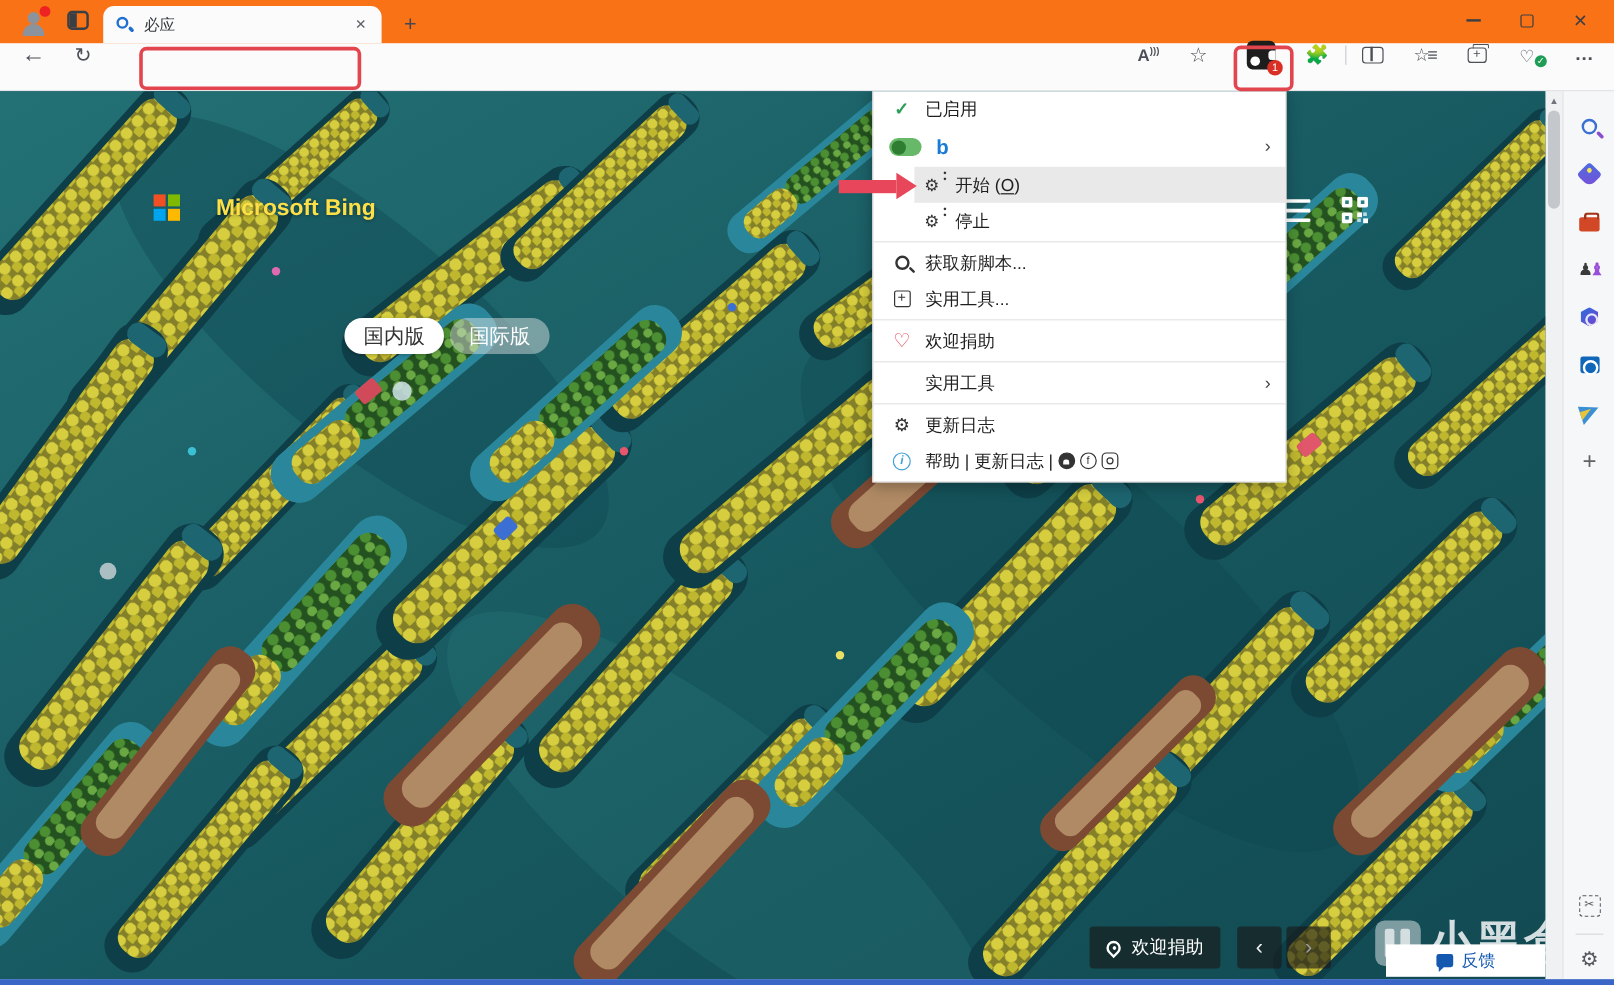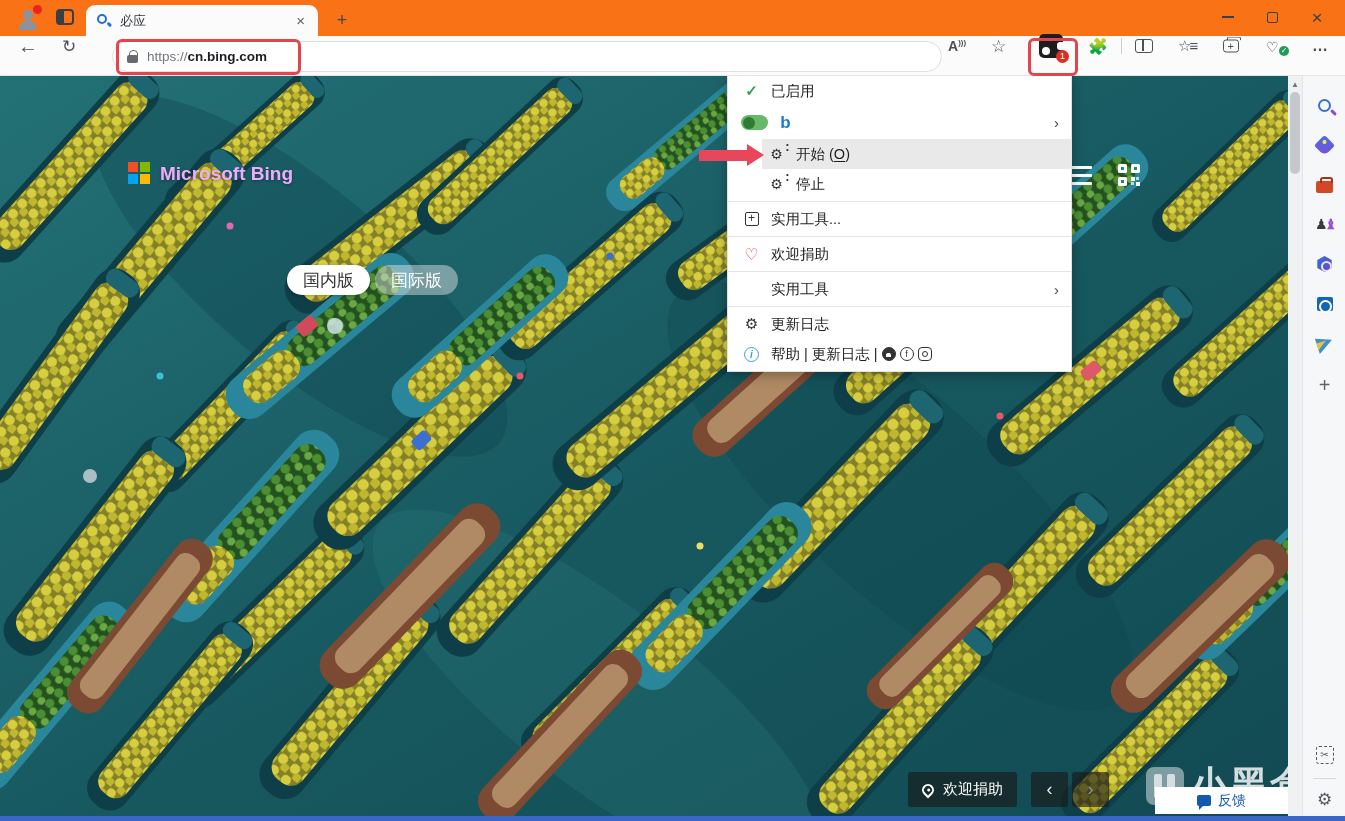--- a/index.html
+++ b/index.html
@@ -63,21 +63,21 @@
   .essent .chk { position:absolute; right:-3px; bottom:-2px; width:10px; height:10px; background:#1f9d55; border-radius:50%; color:#fff; font-size:8px; line-height:10px; text-align:center; }
   .dots3 { left:1312px; font-size:16px; font-weight:bold; letter-spacing:1px; }
 
   
   .content { position:absolute; left:0; top:76px; width:1288px; height:740px; overflow:hidden; background:#1a5b61; }
   .content svg.bg { position:absolute; left:0; top:0; }
 
   .bing-logo { position:absolute; left:128px; top:86px; display:flex; align-items:center; z-index:5; }
   .mslogo { width:23px; height:23px; display:grid; grid-template-columns:10px 10px; grid-template-rows:10px 10px; gap:2px; margin-right:9px; }
   .mslogo i { display:block; }
-  .logo-text { color:#f0abfc; font-size:19px; font-weight:bold; text-shadow:0 1px 3px rgba(0,0,0,.35); }
+  .logo-text { color:#fde047; font-size:19px; font-weight:bold; text-shadow:0 1px 3px rgba(0,0,0,.35);margin-left:20px; }
 
   .hamburger { position:absolute; left:1068px; top:90px; width:24px; height:20px; z-index:5; }
   .hamburger i { display:block; width:24px; height:3px; background:#fff; margin-bottom:5px; border-radius:1px; }
   .qr { position:absolute; left:1118px; top:88px; z-index:5; }
 
   .ver-tabs { position:absolute; left:287px; top:189px; display:flex; gap:5px; z-index:5; }
   .ver-pill { height:30px; border-radius:15px; padding:0 16px; font-size:17px; display:flex; align-items:center; }
   .ver-dom { background:#fff; color:#333; box-shadow:0 1px 3px rgba(0,0,0,.25); }
   .ver-int { background:rgba(235,235,235,.45); color:#fff; }
 
@@ -192,25 +192,20 @@
         <i></i>
       </div>
     <div class="wc wc-close">
         <i>×</i>
       </div>
   </div>
 
   <div class="toolbar"></div>
   <span class="tbtn back">←</span>
   <span class="tbtn refresh">↻</span>
-  <div class="addr">
-    <span class="lock"></span>
-    <span class="url-scheme">https://</span>
-    <span class="url-host">cn.bing.com</span>
-  </div>
   <div class="hl-box hl-url"></div>
   <span class="ticon aloud"><span>A</span><sup>)))</sup></span>
   <span class="ticon fav-star">☆</span>
   <div class="tm-ic">
     <span class="eye"></span>
       <span class="notch"></span>
     <span class="tm-badge">1</span>
   </div>
   <div class="hl-box hl-tm"></div>
   <span class="ticon puzzle">🧩</span>
@@ -392,20 +387,26 @@
       </div>
       <div class="mrow sub">
         <span class="micon">
             <span class="gear-dots">⚙</span>
           </span>
         <span>停止</span>
       </div>
       <div class="msep"></div>
       <div class="mrow">
         <span class="micon">
+            <span class="msearch"></span>
+          </span>
+        <span>获取新脚本...</span>
+      </div>
+      <div class="mrow">
+        <span class="micon">
             <span class="addsq">+</span>
           </span>
         <span>实用工具...</span>
       </div>
       <div class="msep"></div>
       <div class="mrow">
         <span class="micon">
             <span class="mheart">♡</span>
           </span>
         <span>欢迎捐助</span>

